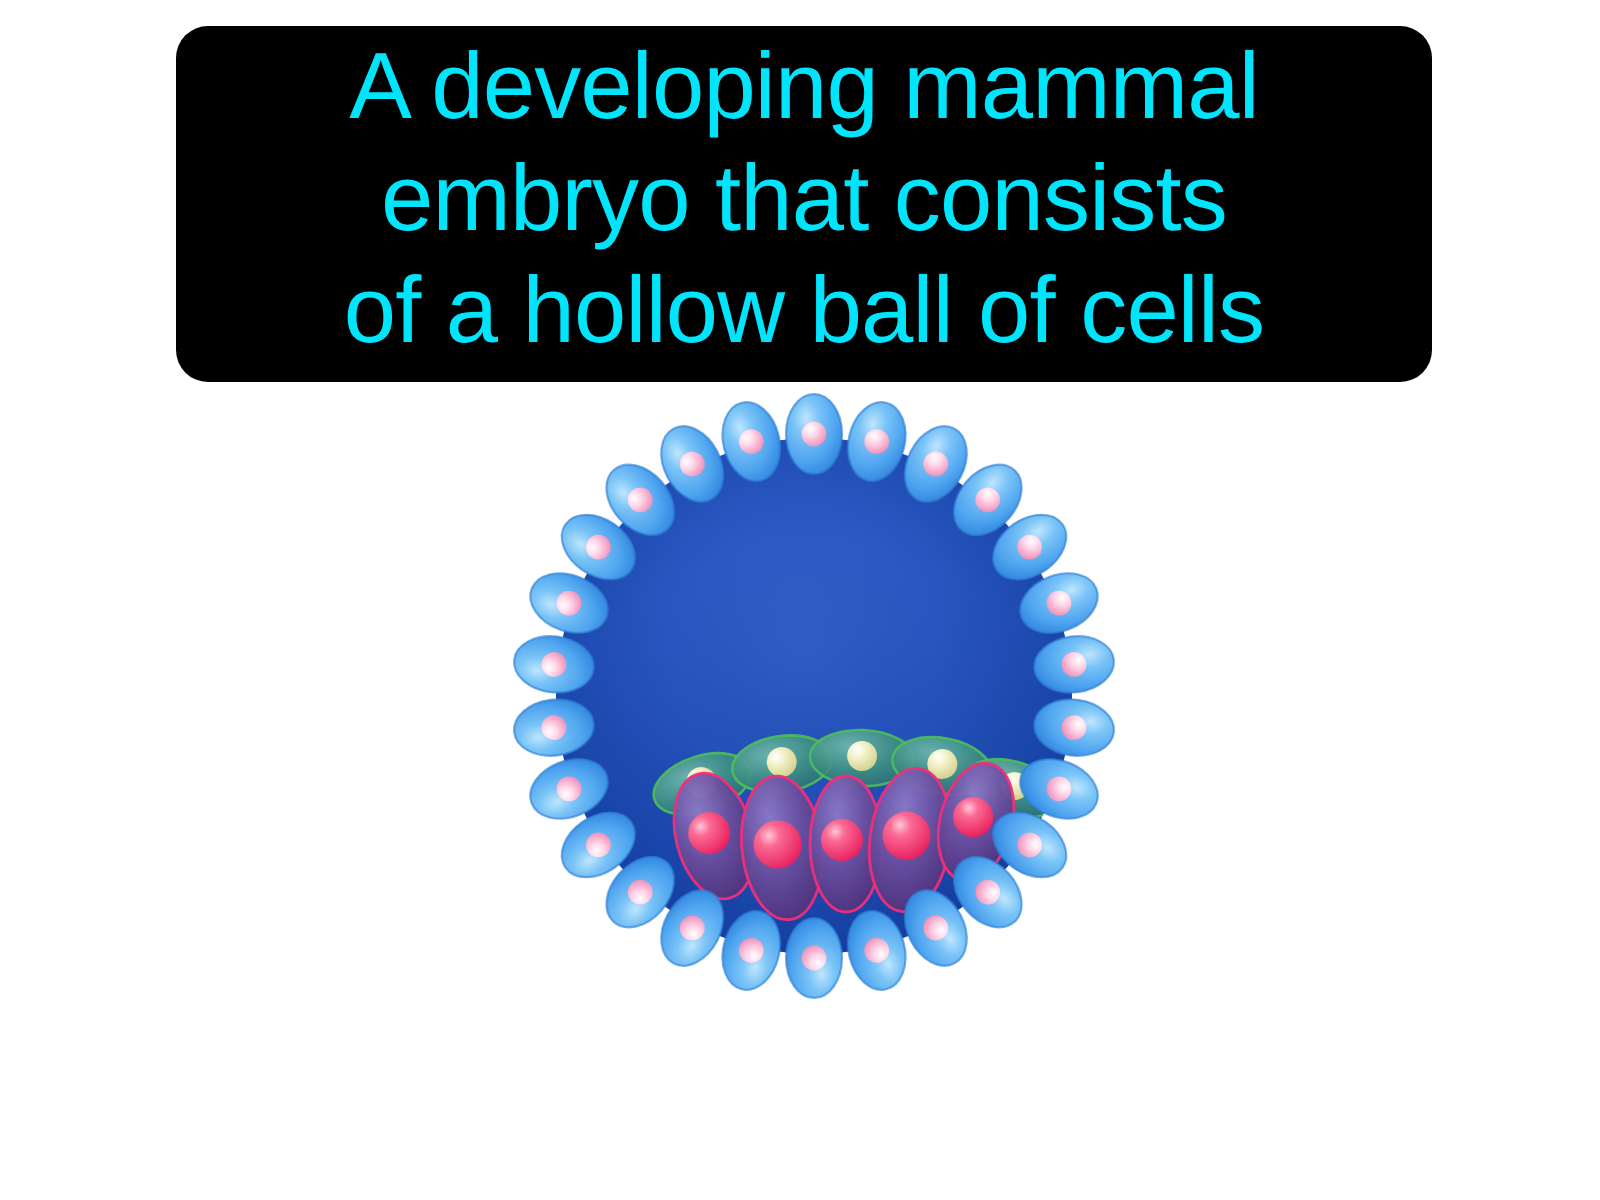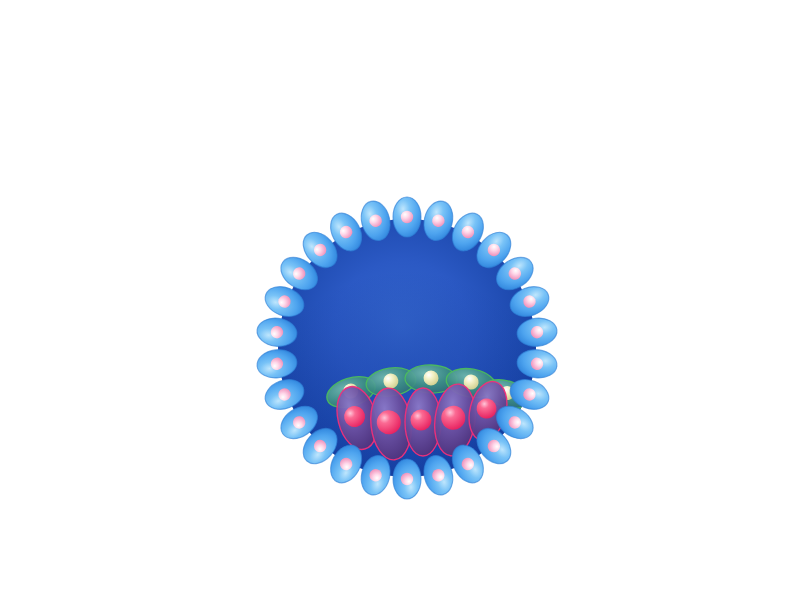--- a/index.html
+++ b/index.html
@@ -65,20 +65,25 @@
     display: block;
     width: 305px;
     height: 305px;
   }
 </style>
 </head>
 <body>
 
 <div id="card">
 
+  <div id="definition-banner">
+    <p id="definition-text">A developing mammal
+embryo that consists
+of a hollow ball of cells</p>
+  </div>
 
   <div id="diagram-wrap">
     <svg id="blastocyst-svg" viewBox="0 0 305 305" xmlns="http://www.w3.org/2000/svg">
       <defs>
         <radialGradient id="cavityGrad" cx="48%" cy="42%" r="68%">
           <stop offset="0%" stop-color="#3567cf"></stop>
           <stop offset="38%" stop-color="#2b59c4"></stop>
           <stop offset="72%" stop-color="#1b47ab"></stop>
           <stop offset="100%" stop-color="#0e3491"></stop>
         </radialGradient>

